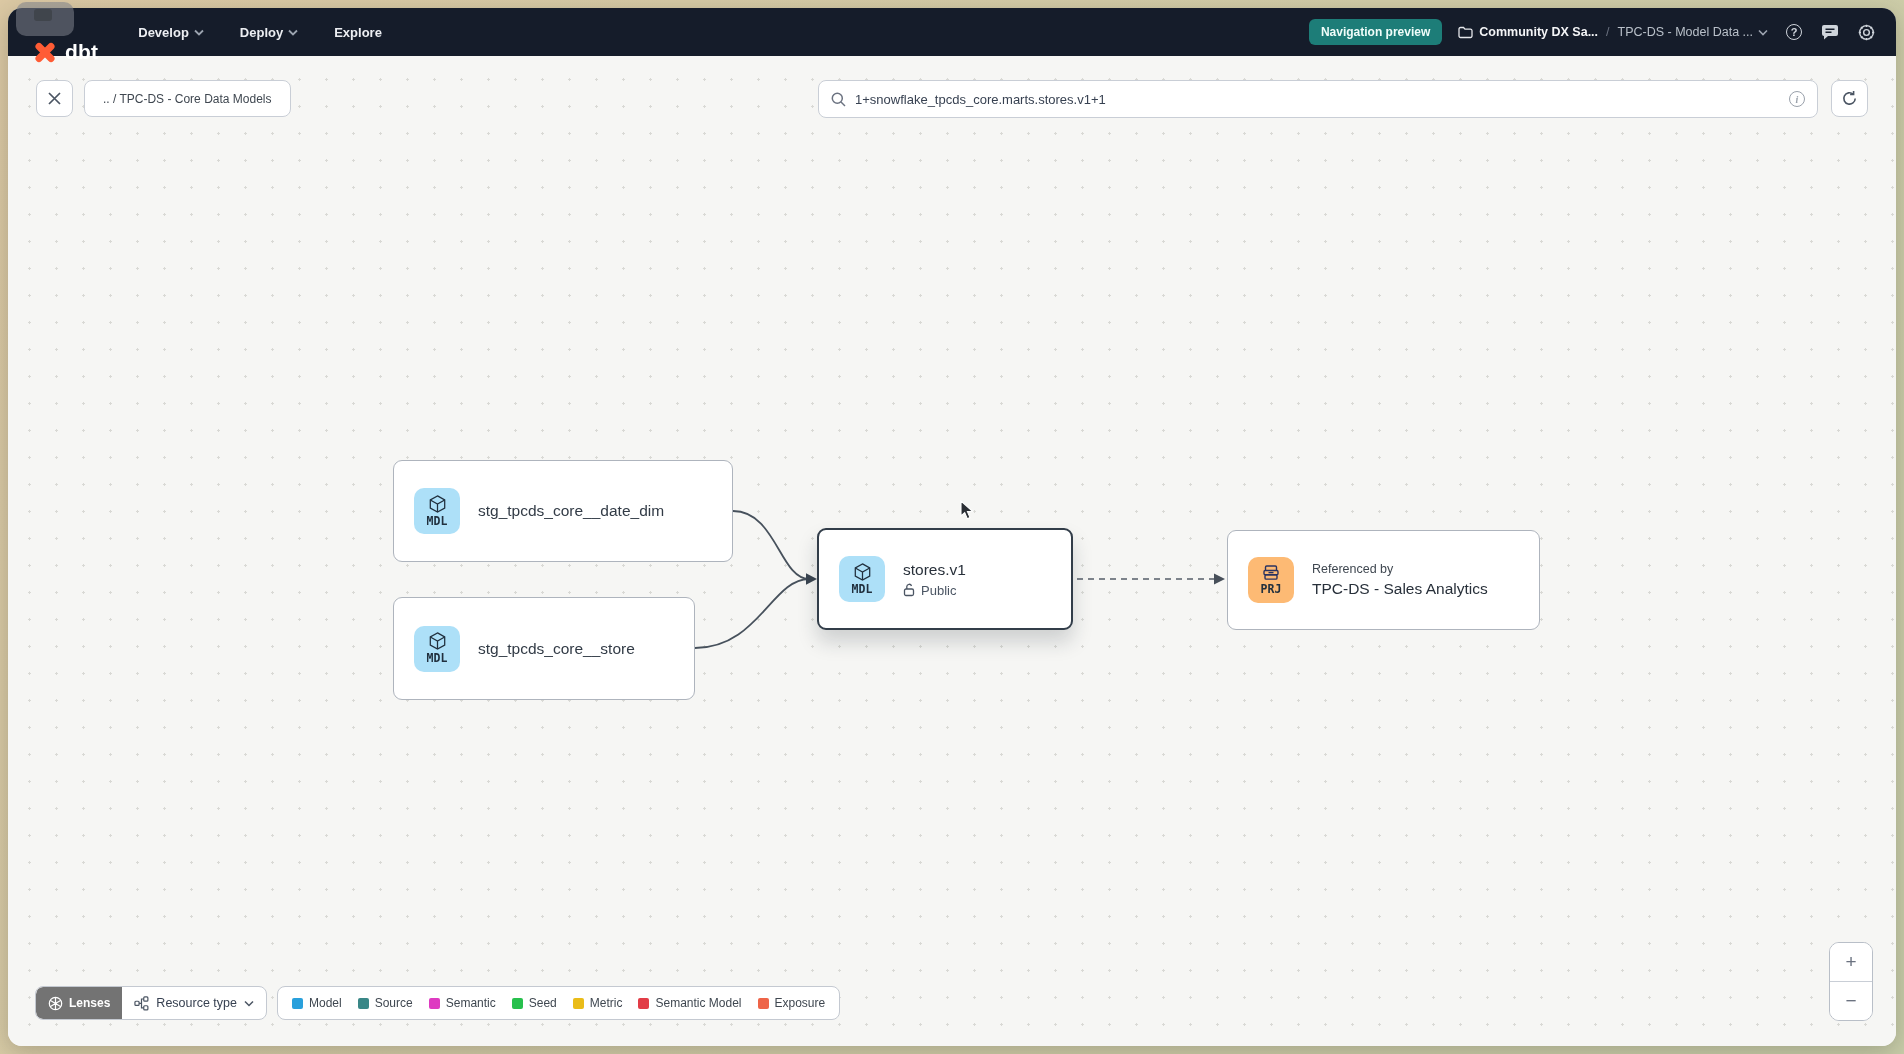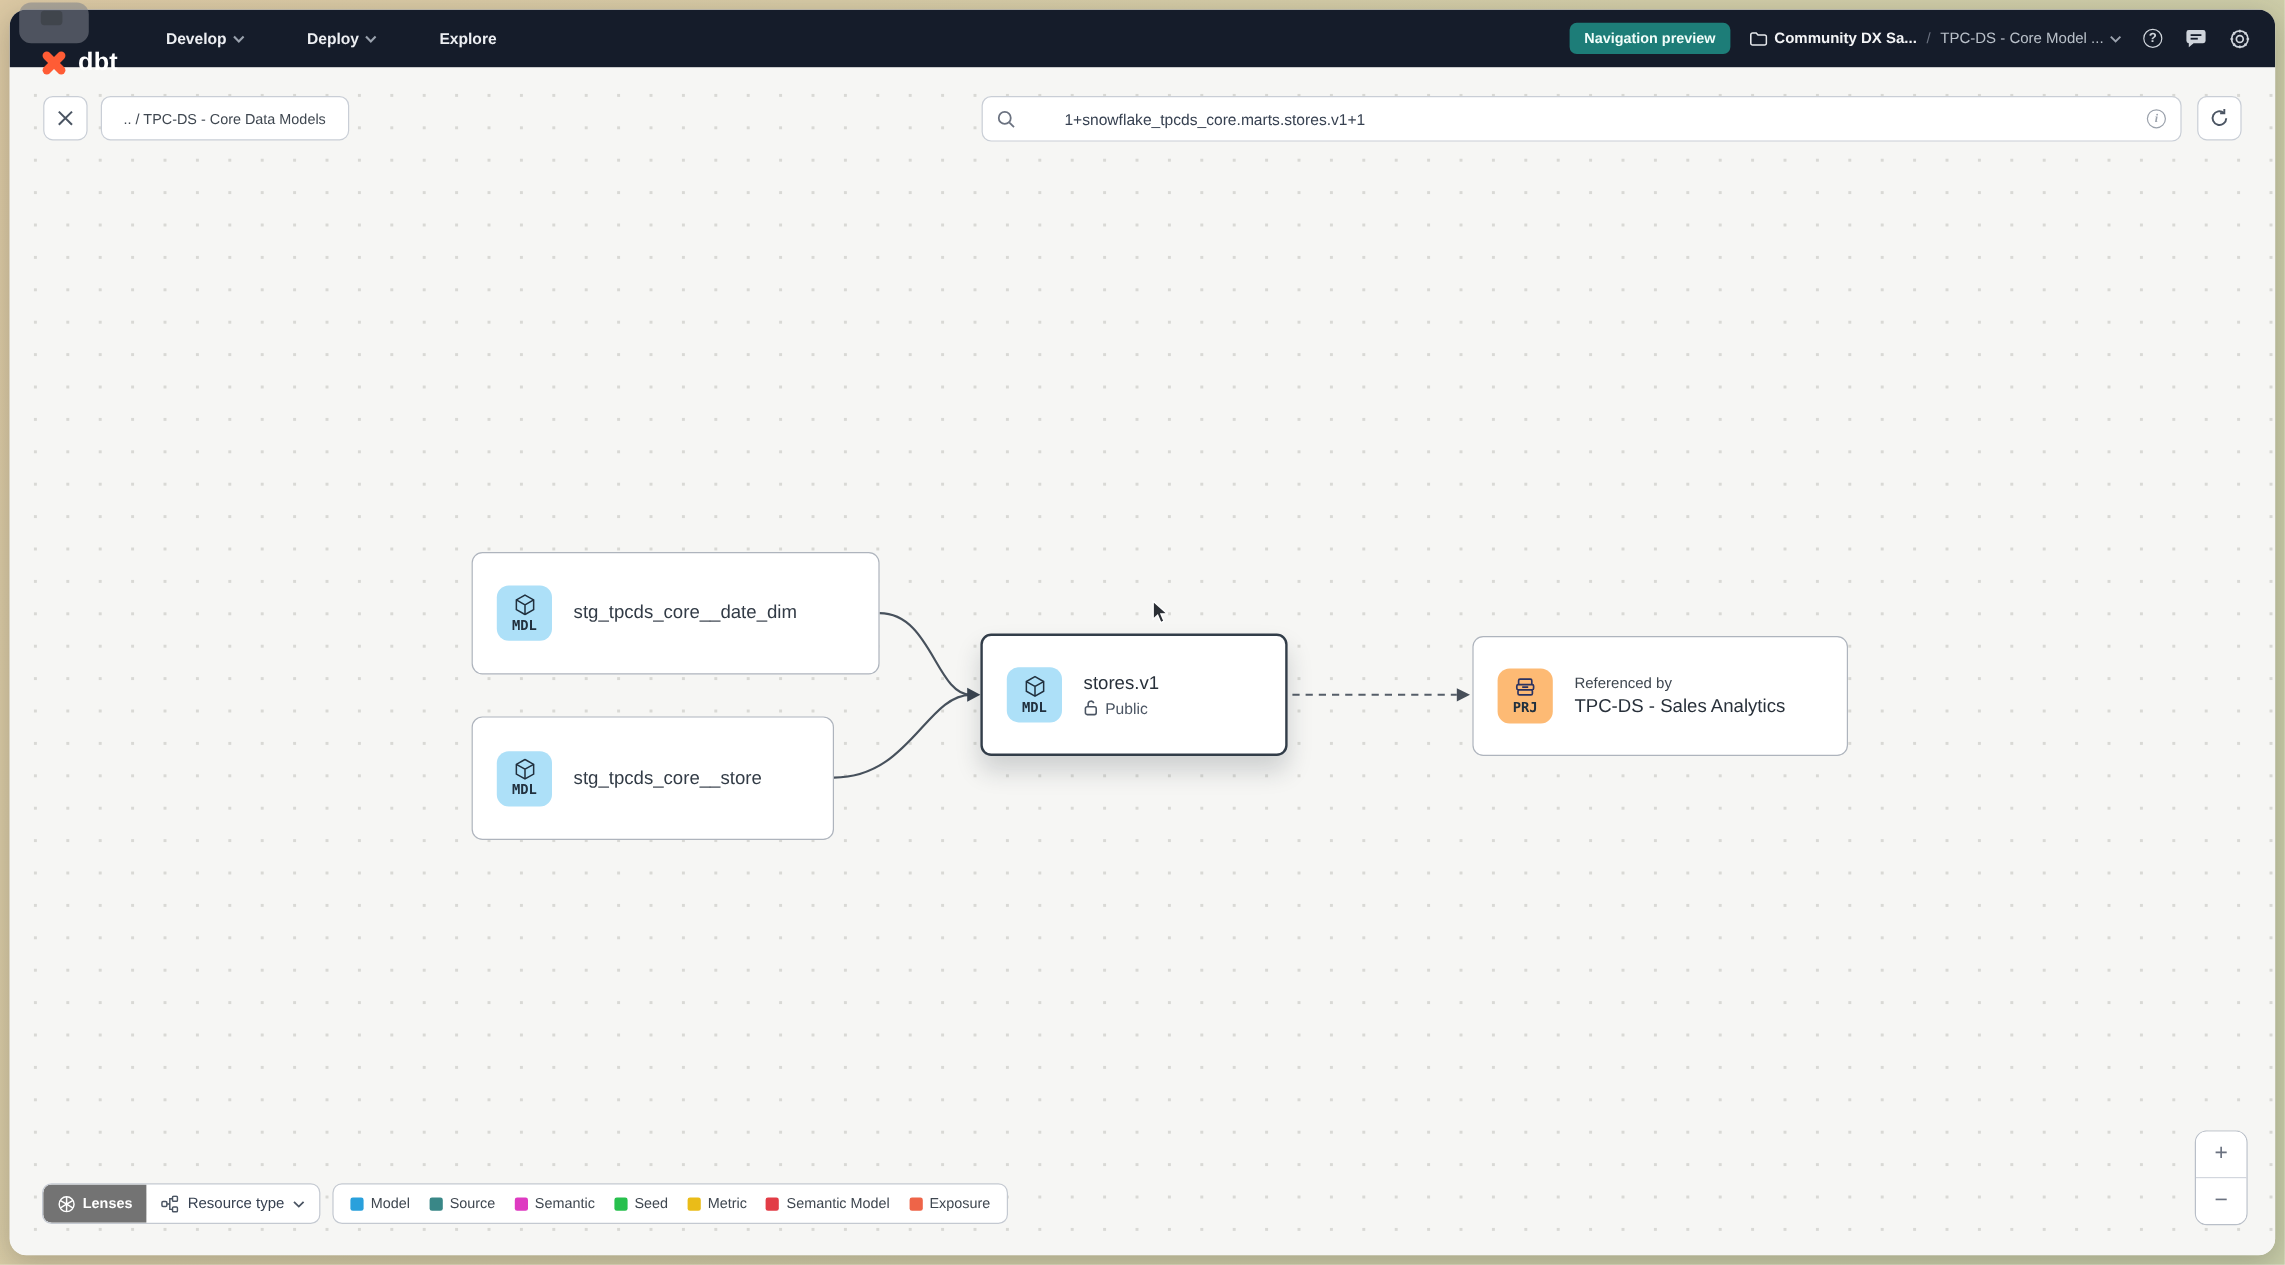--- a/index.html
+++ b/index.html
@@ -36,21 +36,21 @@
   }
   .logo { display: flex; align-items: center; gap: 7px; margin-right: 40px; cursor: pointer; margin-top: 40px; }
   .logo-mark { position: relative; width: 26px; height: 26px; }
   .logo-mark span {
     position: absolute; left: 1px; top: 10px; width: 24px; height: 7px;
     background: #ff5c35; border-radius: 4px;
   }
   .logo-mark span:nth-child(1) { transform: rotate(45deg); }
   .logo-mark span:nth-child(2) { transform: rotate(-45deg); }
   .logo-text { color: #ffffff; font-size: 21px; font-weight: 700; letter-spacing: .2px; }
-  .nav-menu { display: flex; align-items: center; gap: 52px; }
+  .nav-menu { display: flex; align-items: center; gap: 36px; }
   .nav-item { display: flex; align-items: center; gap: 5px; color: #eceef2; font-size: 13px; font-weight: 700; cursor: pointer; }
   .nav-item svg { stroke: #9aa2ae; }
 
   .nav-right { margin-left: auto; display: flex; align-items: center; gap: 16px; }
   .preview-badge {
     background: #1d7d78; color: #f0fdfa; font-size: 12px; font-weight: 700;
     padding: 6px 12px; border-radius: 6px; cursor: pointer; white-space: nowrap;
   }
   .crumbs { display: flex; align-items: center; gap: 8px; white-space: nowrap; }
   .crumb-project { display: flex; align-items: center; gap: 6px; color: #f3f4f6; font-size: 12.5px; font-weight: 700; cursor: pointer; }
@@ -83,21 +83,21 @@
     background: #ffffff; border: 1px solid #c9ced6; border-radius: 8px;
     display: flex; align-items: center; font-size: 12px; color: #3f4750; cursor: pointer; white-space: nowrap;
   }
   .search-bar {
     position: absolute; left: 810px; top: 24px; width: 1000px; height: 38px;
     background: #ffffff; border: 1px solid #c9ced6; border-radius: 8px;
     display: flex; align-items: center; padding: 0 12px; gap: 9px;
   }
   .search-bar input {
     flex: 1; border: none; outline: none; font-family: "Liberation Sans", sans-serif;
-    font-size: 13px; color: #374151; background: transparent; margin-left: 32px;
+    font-size: 13px; color: #374151; background: transparent;
   }
   .info-circle {
     width: 16px; height: 16px; border: 1.3px solid #9aa1ab; border-radius: 50%;
     color: #9aa1ab; font-size: 10px; font-style: italic; font-weight: 700;
     display: flex; align-items: center; justify-content: center; cursor: pointer; font-family: "Liberation Serif", serif;
   }
 
   
   .edges { position: absolute; inset: 0; width: 100%; height: 100%; }
   .node {
@@ -192,21 +192,21 @@
       <div class="preview-badge">Navigation preview</div>
       <div class="crumbs">
         <div class="crumb-project">
           <svg width="15" height="13" viewBox="0 0 15 13" fill="none" stroke="#e5e7eb" stroke-width="1.3">
               <path d="M1 3 a1.5 1.5 0 0 1 1.5-1.5 H5.5 L7 3.2 H12.5 A1.5 1.5 0 0 1 14 4.7 V10 a1.5 1.5 0 0 1 -1.5 1.5 H2.5 A1.5 1.5 0 0 1 1 10 Z"></path>
             </svg>
           <span>Community DX Sa...</span>
         </div>
         <span class="crumb-sep">/</span>
         <div class="crumb-page">
-          <span>TPC-DS - Core Model ...</span>
+          <span>TPC-DS - Model Data ...</span>
           <svg width="10" height="7" viewBox="0 0 10 7" fill="none" stroke="#9ca3af" stroke-width="1.6">
               <path d="M1 1.5 L5 5.5 L9 1.5"></path>
             </svg>
         </div>
       </div>
       <div class="nav-icon">
           <div class="help-circle">?</div>
         </div>
       <div class="nav-icon">
         <svg width="18" height="16" viewBox="0 0 18 16" fill="#cfd4db">

